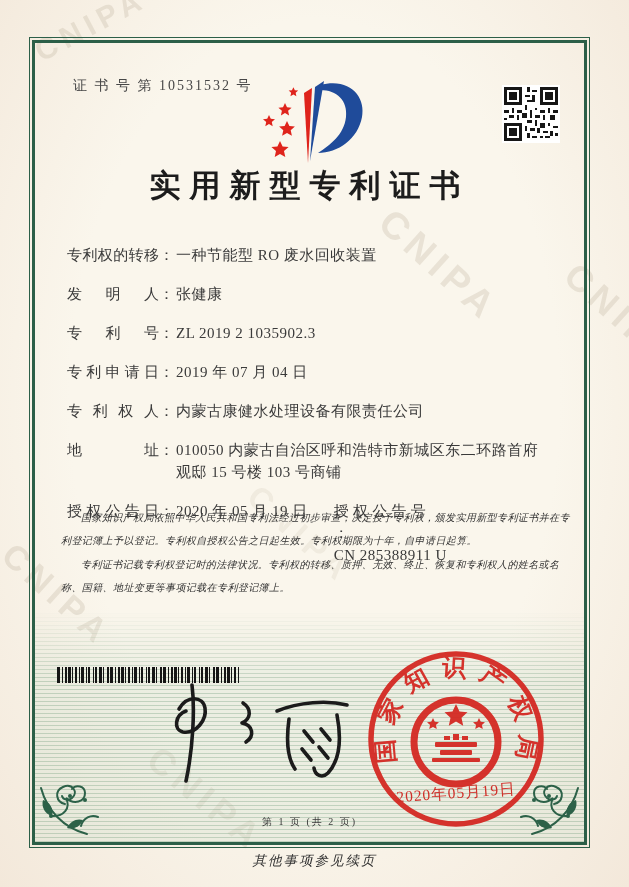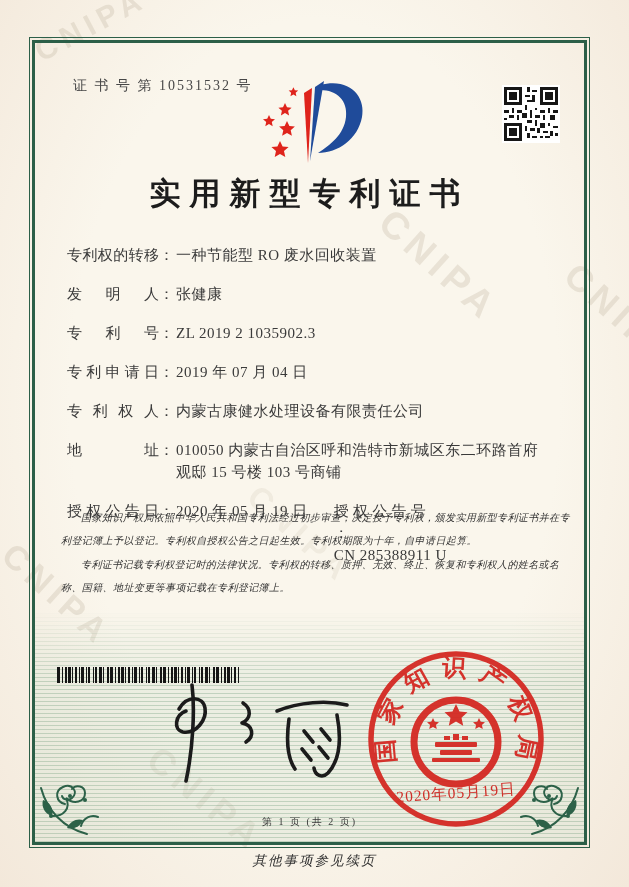--- a/index.html
+++ b/index.html
@@ -11,21 +11,21 @@
   .frame{position:absolute;left:32px;top:40px;width:549px;height:799px;
          border:3px solid #2c5f48;outline:1px solid #2c5f48;outline-offset:2px;}
   .guilloche{position:absolute;left:0;right:0;bottom:0;height:232px;
       background-color:rgba(213,227,209,0.38);
       background-image:repeating-linear-gradient(0deg, rgba(96,146,110,0.30) 0px, rgba(96,146,110,0.30) 1px, rgba(0,0,0,0) 1px, rgba(0,0,0,0) 4px);
       -webkit-mask-image:linear-gradient(to bottom, rgba(0,0,0,0), #000 70px);
       mask-image:linear-gradient(to bottom, rgba(0,0,0,0), #000 70px);}
   .certno{position:absolute;left:38px;top:34px;font-size:14px;letter-spacing:2px;color:#474747;}
   .logo{position:absolute;left:219px;top:30px;}
   .qr{position:absolute;left:467px;top:42px;background:#fff;padding:2px;}
-  .title{position:absolute;left:0;right:0;top:122px;margin:8px;text-align:center;
+  .title{position:absolute;left:0;right:0;top:122px;margin:0;text-align:center;
          font-size:31px;font-weight:bold;letter-spacing:9px;color:#1c1c1c;}
   .fields{position:absolute;left:32px;top:201px;width:508px;font-size:15px;color:#3a3a3a;}
   .frow{display:flex;margin-bottom:17px;line-height:22px;}
   .flabel{display:inline-block;width:92px;text-align:justify;text-align-last:justify;flex:none;}
   .fcolon{flex:none;width:17px;}
   .fvalue{letter-spacing:0.5px;}
   .fvalue.addr{width:372px;}
   .pair{display:flex;}
   .pair.second{margin-left:26px;flex-direction:column;}
   .paras{position:absolute;left:26px;top:464px;width:516px;font-size:10px;line-height:22.5px;

